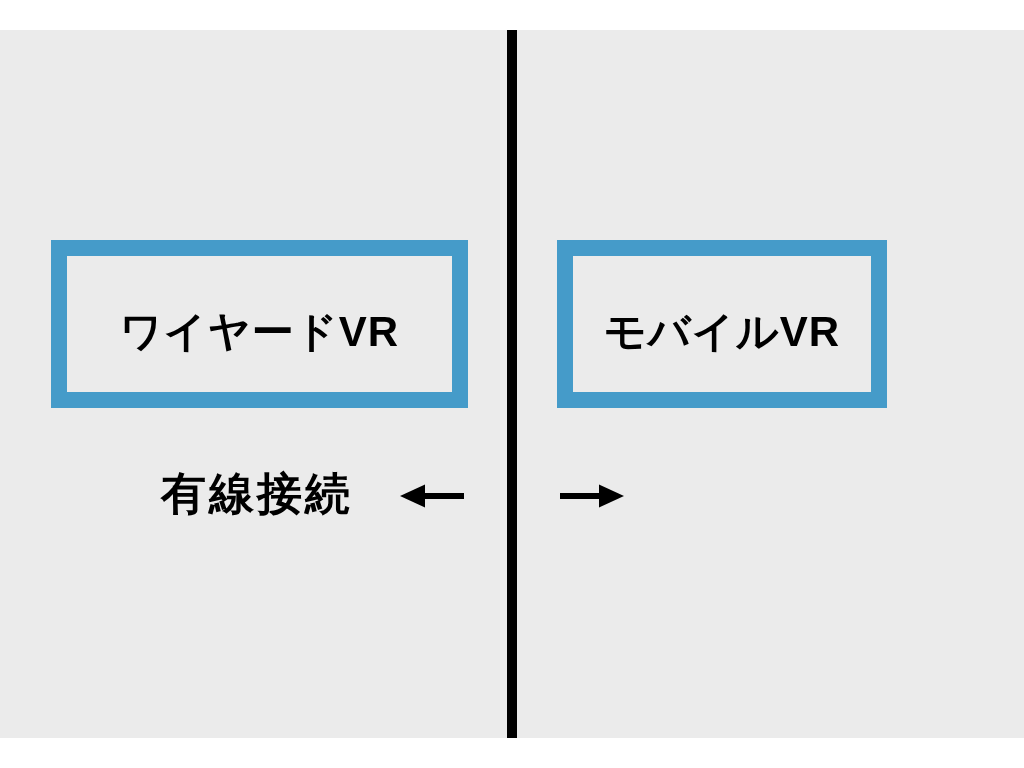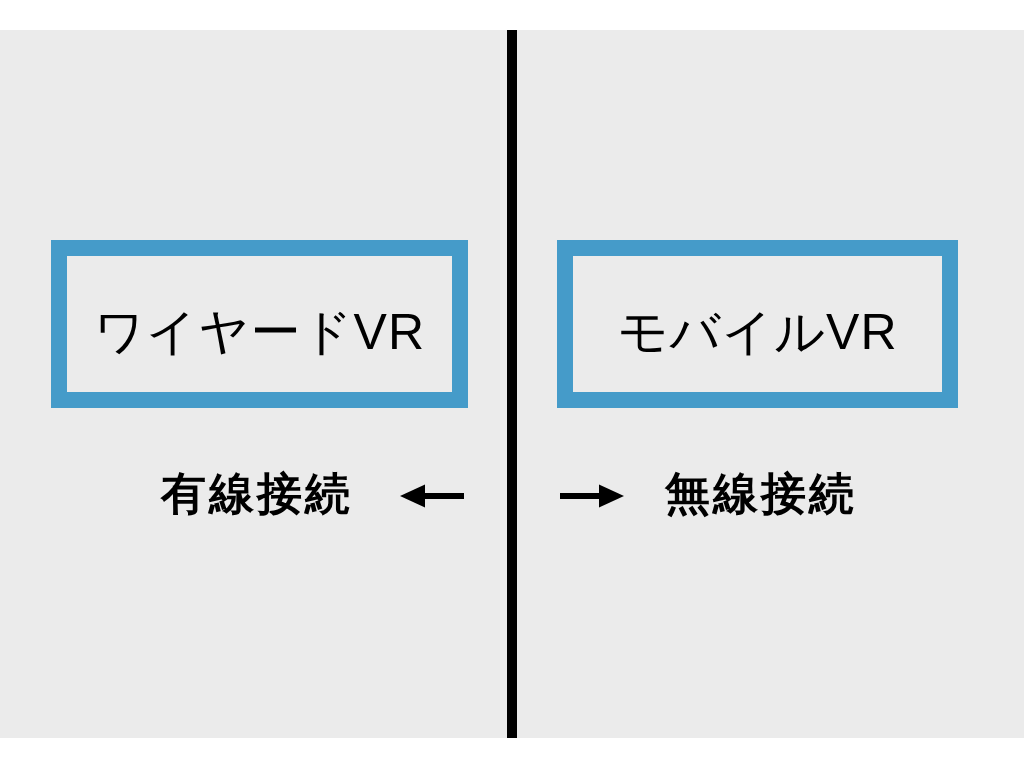--- a/index.html
+++ b/index.html
@@ -38,24 +38,24 @@
     position: absolute;
     top: 240px;
     height: 168px;
     border: 16px solid var(--box_border);
     background: var(--panel);
     display: flex;
     align-items: center;
     justify-content: center;
   }
   .vr-box.left  { left: 51px;  width: 417px; }
-  .vr-box.right { left: 557px; width: 401px; }
+  .vr-box.right { left: 557px; width: 330px; }
   .vr-box .box-label {
-    font-size: 50px;
-    font-weight: 400;
+    font-size: 42px;
+    font-weight: 700;
     color: var(--text);
     letter-spacing: 1px;
     white-space: nowrap;
     margin-top: 16px;
   }
   .conn-label {
     position: absolute;
     top: 469px;
     font-size: 45px;
     font-weight: 700;
@@ -103,15 +103,14 @@
     </svg>
   </span>
 
   <span class="arrow right">
     <svg viewBox="0 0 64 24" xmlns="http://www.w3.org/2000/svg" aria-hidden="true">
       <polygon points="64,12 39,0.5 39,23.5" fill="currentColor"></polygon>
       <rect x="0" y="9" width="44" height="6" fill="currentColor"></rect>
     </svg>
   </span>
 
-  <div class="conn-label right">無線接続</div>
 
 </div>
 
 </body></html>

